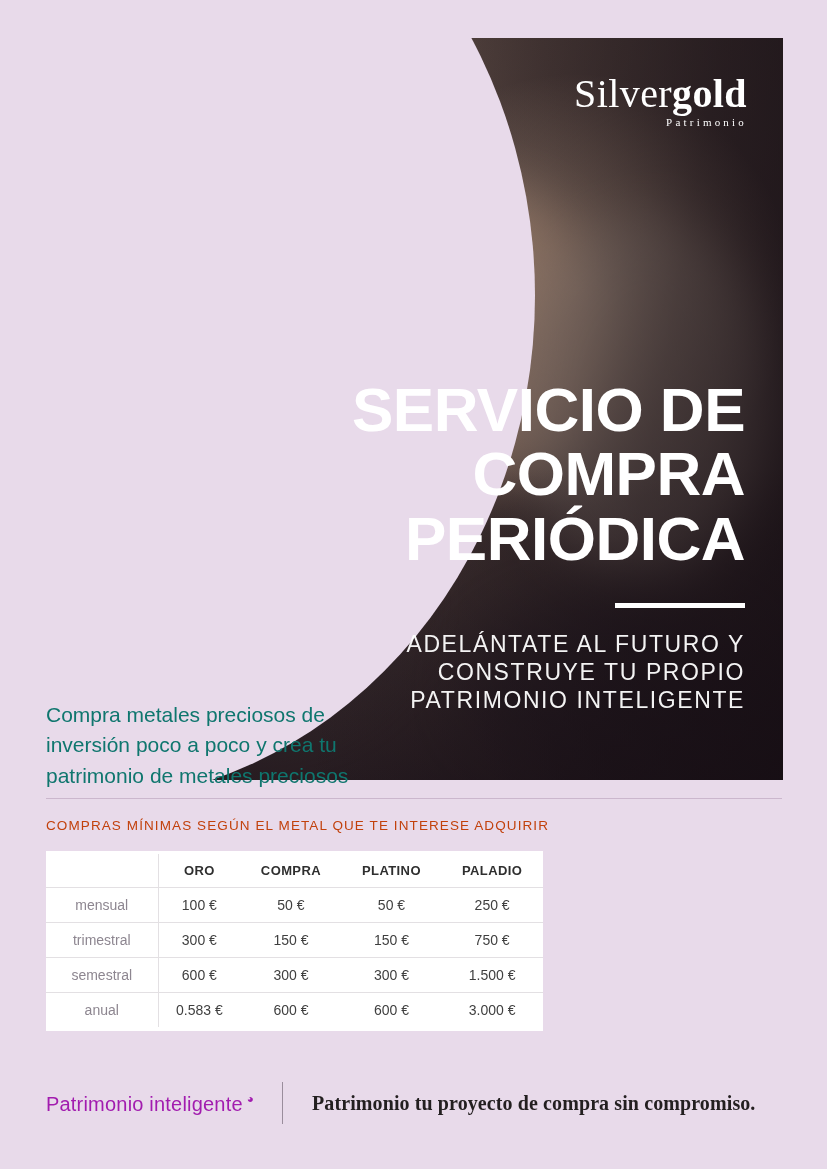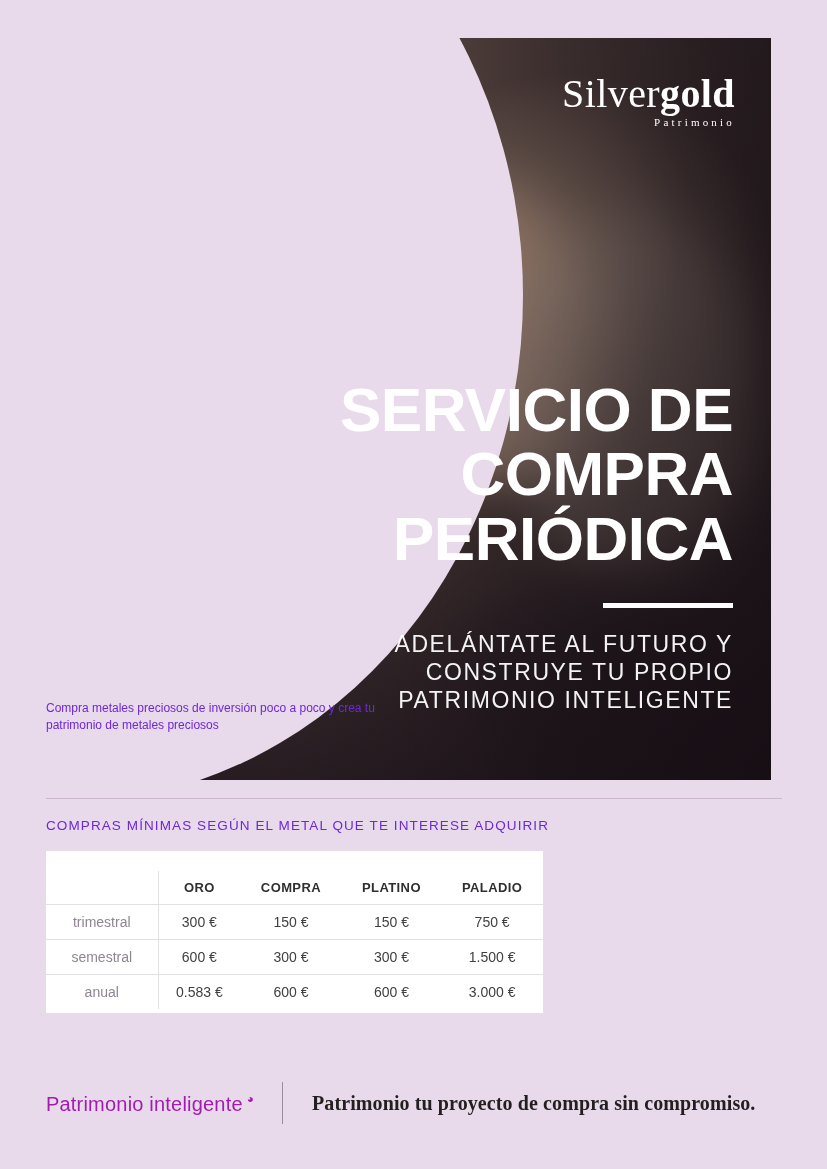--- a/index.html
+++ b/index.html
@@ -15,21 +15,21 @@
   .page {
     position: relative;
     width: 827px;
     height: 1169px;
     background: #e8daea;
   }
 
   
   .hero {
     position: absolute;
-    left: 33px;
+    left: 45px;
     top: 38px;
     width: 738px;
     height: 742px;
     overflow: hidden;
     background: #000000;
   }
 
   
   .photo {
     position: absolute;
@@ -131,52 +131,52 @@
     font-weight: 400;
     opacity: .95;
   }
 
   
   .intro {
     position: absolute;
     left: 46px;
     top: 700px;
     width: 360px;
-    color: #6d28d9;
-    font-size: 12px;
+    color: #0f766e;
+    font-size: 21px;
     line-height: 1.45;
   }
 
   .divider {
     position: absolute;
     left: 46px;
     top: 798px;
     width: 736px;
     height: 1px;
     background: #cbb7cd;
   }
 
   .section-label {
     position: absolute;
     left: 46px;
     top: 818px;
-    color: #6d28d9;
+    color: #c2410c;
     font-size: 13.5px;
     letter-spacing: 1.1px;
     text-transform: uppercase;
   }
 
   
   .table-card {
     position: absolute;
     left: 46px;
     top: 851px;
     width: 497px;
     background: #ffffff;
-    padding: 20px 0 4px 0;
+    padding: 3px 0 4px 0;
   }
   table {
     width: 100%;
     border-collapse: collapse;
     font-size: 14px;
   }
   th, td {
     text-align: center;
     padding: 9px 4px;
     color: #3f3f3f;
@@ -271,20 +271,27 @@
         <tr>
           <th class="row-head"></th>
           <th>ORO</th>
           <th>COMPRA</th>
           <th>PLATINO</th>
           <th>PALADIO</th>
         </tr>
       </thead>
       <tbody>
         <tr>
+          <td class="row-head">mensual</td>
+          <td>100 €</td>
+          <td>50 €</td>
+          <td>50 €</td>
+          <td>250 €</td>
+        </tr>
+        <tr>
           <td class="row-head">trimestral</td>
           <td>300 €</td>
           <td>150 €</td>
           <td>150 €</td>
           <td>750 €</td>
         </tr>
         <tr>
           <td class="row-head">semestral</td>
           <td>600 €</td>
           <td>300 €</td>

